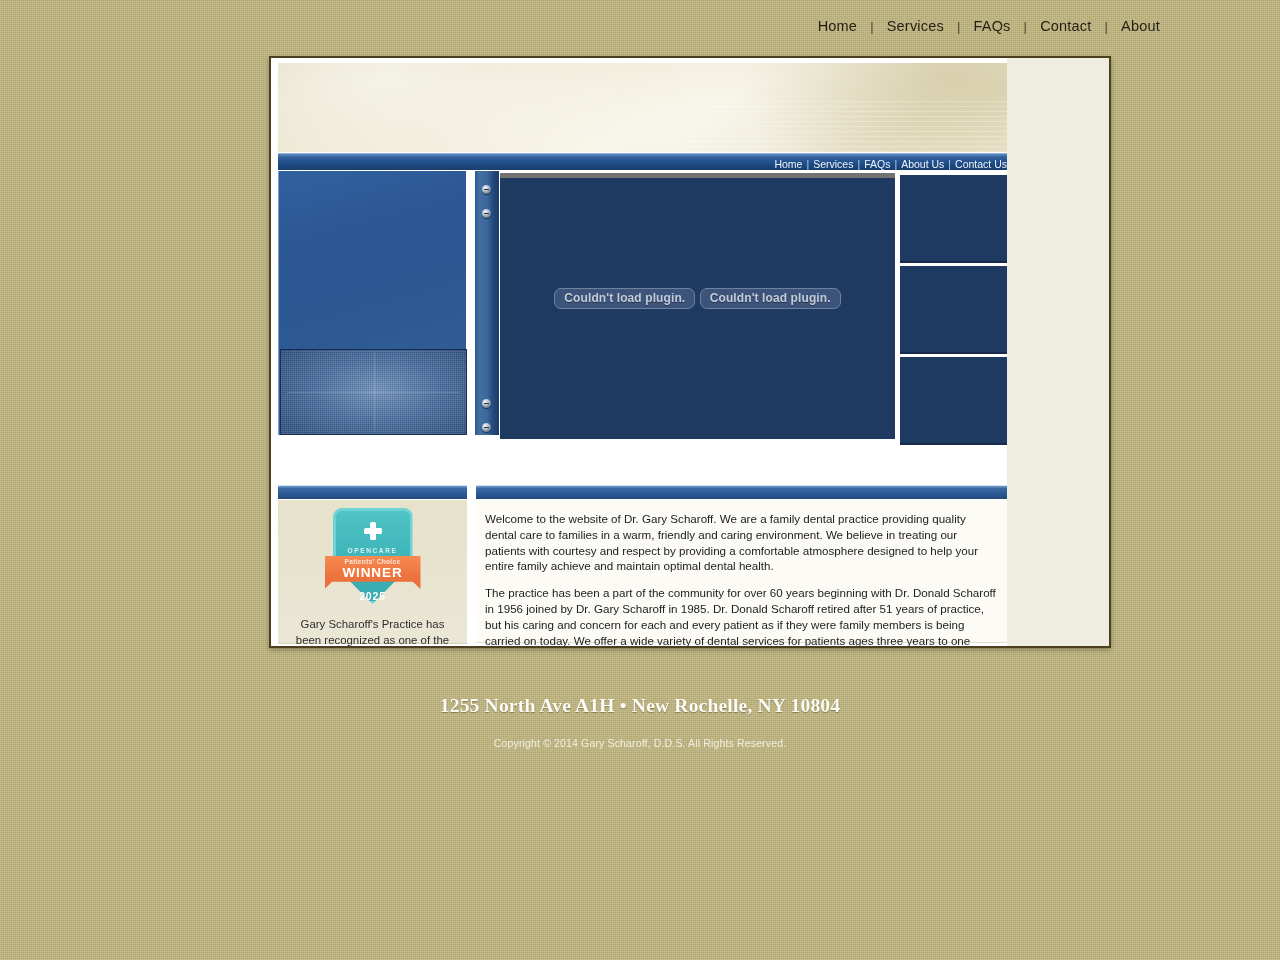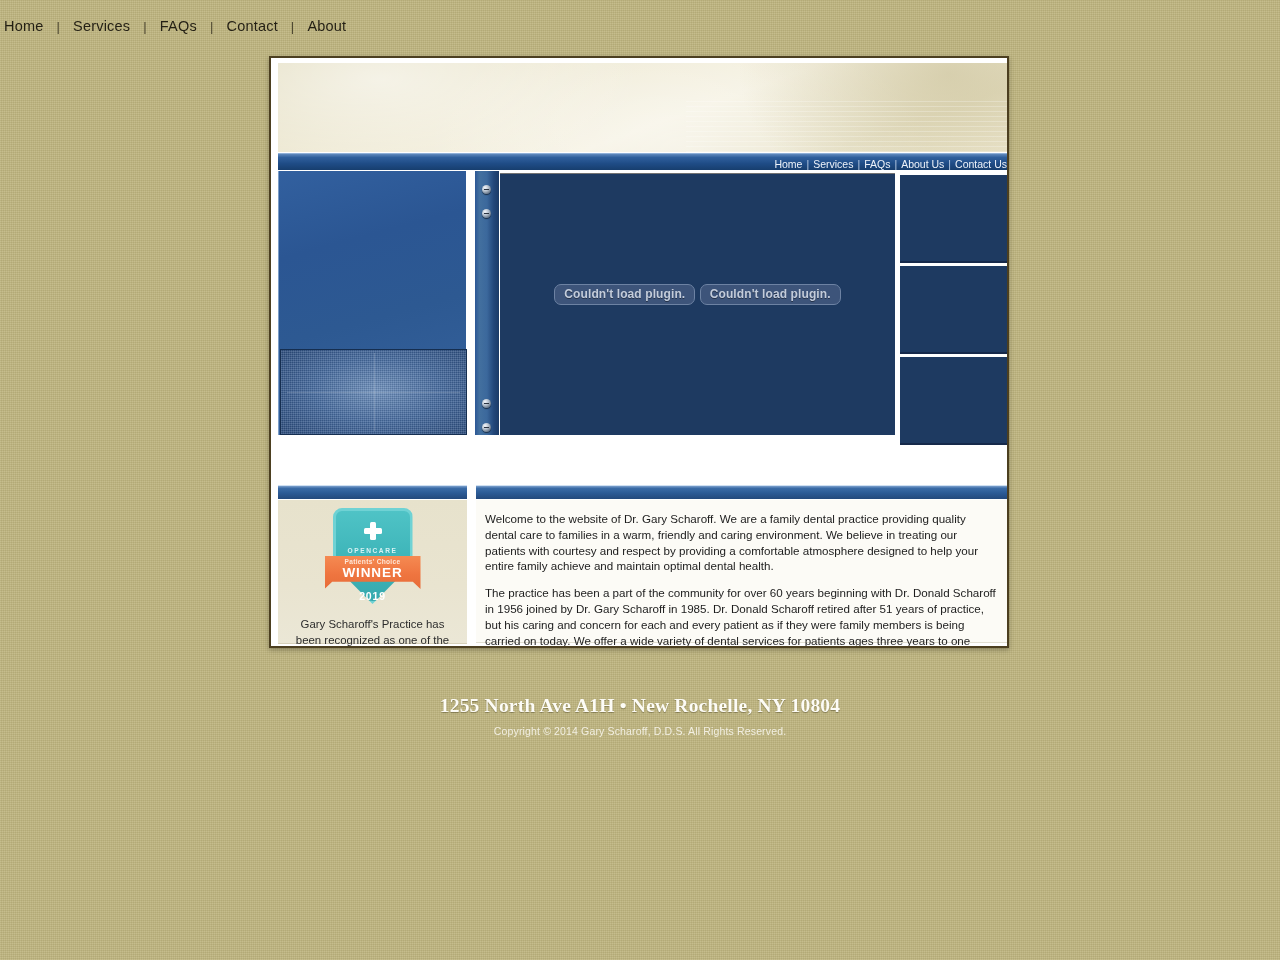--- a/index.html
+++ b/index.html
@@ -17,42 +17,42 @@
     font-family: "Liberation Sans", sans-serif;
     -webkit-font-smoothing: antialiased;
   }
 
   
   .topnav {
     position: absolute;
     left: 0;
     top: 18px;
     width: 1164px;
-    text-align: left;
+    text-align: right;
     font-size: 14.5px;
     color: #2a2618;
     letter-spacing: .2px;
   }
   .topnav a {
     color: #231f14;
     text-decoration: none;
     padding: 0 4px;
   }
   .topnav .sep {
     color: #4c4630;
     padding: 0 9px;
     font-size: 13px;
   }
 
   
   .site {
     position: absolute;
     left: 269px;
     top: 56px;
-    width: 740px;
+    width: 842px;
     height: 592px;
     background: #efece0;
     border: 2px solid #4c3f20;
     box-sizing: border-box;
     box-shadow: 0 2px 5px rgba(0,0,0,0.28);
   }
   .site-inner {
     position: absolute;
     left: 0; top: 0;
     width: 736px;
@@ -188,21 +188,21 @@
     display: block;
   }
 
   .main-blue {
     position: absolute;
     left: 222px;
     top: 2px;
     width: 395px;
     height: 261px;
     background: #1e3a61;
-    border-top: 1px solid #737373;
+    border-top: 5px solid #737373;
   }
   .plugin-box-wrap {
     position: absolute;
     left: 0; right: 0;
     top: 110px;
     text-align: center;
   }
   .plugin-box {
     display: inline-block;
     background: #3d547a;
@@ -380,21 +380,21 @@
     font-family: "Liberation Serif", serif;
     font-weight: bold;
     font-size: 19.5px;
     line-height: 18.5px;
     color: #fdfcf6;
     text-shadow: 0 1px 1px rgba(90,82,48,0.55);
     letter-spacing: .2px;
   }
   .footer-addr div { padding: 1px 0; }
   .footer-copy {
-    margin-top: 8px;
+    margin-top: 20px;
     font-size: 10.5px;
     color: #f2efe2;
     letter-spacing: .15px;
   }
 </style>
 </head>
 <body>
 
 <div class="topnav">
   <a href="#">Home</a><span class="sep">|</span><a href="#">Services</a><span class="sep">|</span><a href="#">FAQs</a><span class="sep">|</span><a href="#">Contact</a><span class="sep">|</span><a href="#">About</a>
@@ -451,21 +451,21 @@
 
       <div class="col-badge">
         <div class="badge">
           <div class="shield"></div>
           <div class="shield-plus"></div>
           <div class="opencare-word">OPENCARE</div>
           <div class="ribbon">
             <span class="ribbon-sub">Patients' Choice</span>
             <span class="ribbon-main">WINNER</span>
           </div>
-          <div class="badge-year">2019</div>
+          <div class="badge-year">2025</div>
         </div>
         <div class="badge-caption">Gary Scharoff's Practice has been recognized as one of the top New Rochelle Dentistry practices.</div>
 
       </div>
 
       <div class="col-text">
         <p>Welcome to the website of Dr. Gary Scharoff. We are a family dental practice providing quality dental care to families in a warm, friendly and caring environment. We believe in treating our patients with courtesy and respect by providing a comfortable atmosphere designed to help your entire family achieve and maintain optimal dental health.</p>
         <p>The practice has been a part of the community for over 60 years beginning with Dr. Donald Scharoff in 1956 joined by Dr. Gary Scharoff in 1985. Dr. Donald Scharoff retired after 51 years of practice, but his caring and concern for each and every patient as if they were family members is being carried on today. We offer a wide variety of dental services for patients ages three years to one hundred three. These services range from a comprehensive initial exam to the most current cosmetic procedures. Our philosophy is to keep patients informed and make them partners in their dental care.</p>
       </div>
 

